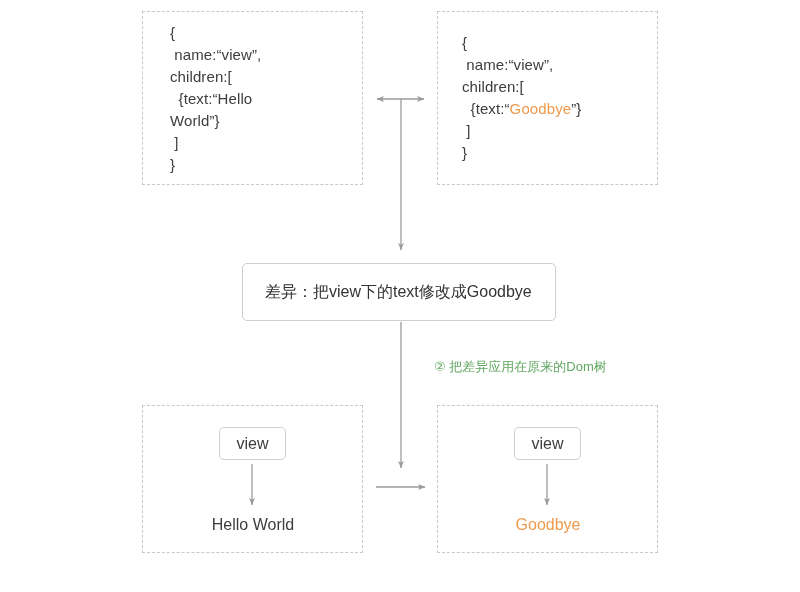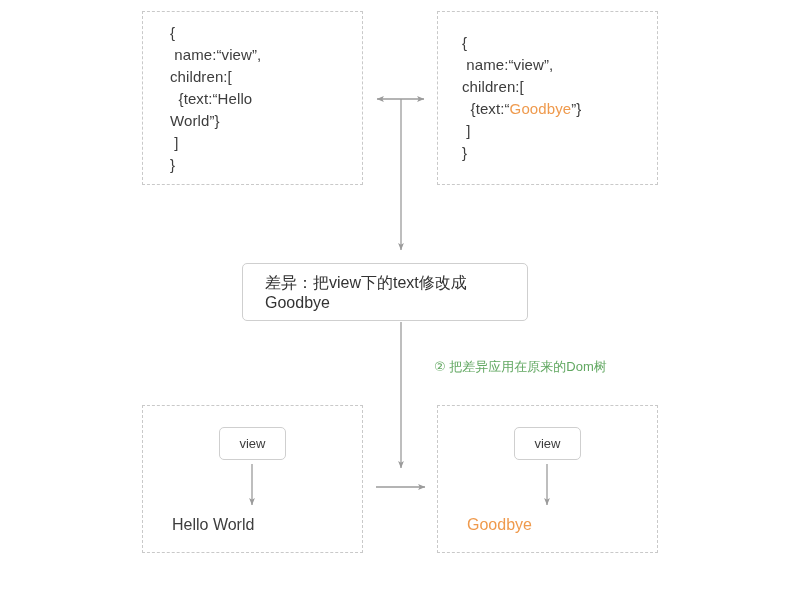--- a/index.html
+++ b/index.html
@@ -52,29 +52,29 @@
     align-items: center;
   }
   .diff-box {
     justify-content: flex-start;
     padding-left: 22px;
     font-size: 16px;
     color: #333333;
   }
   .node-box {
     justify-content: center;
-    font-size: 13px;
+    font-size: 16px;
     color: #3d3d3d;
   }
 
   
   .leaf-label {
     position: absolute;
     font-size: 16px;
-    text-align: left;
+    text-align: center;
     color: #3d3d3d;
   }
   .leaf-label.orange {
     color: #ef9a4d;
   }
 
   
   .note {
     position: absolute;
     font-size: 13px;
@@ -110,21 +110,21 @@
   <div class="dashed-box" style="left:437px; top:11px; width:221px; height:174px;">
   </div>
   <div class="json-code" style="left:462px; top:32px; width:195px;"><span>{
  name:“view”,
 children:[
   {text:“</span><span class="hl">Goodbye</span><span>”}
  ]
 }</span></div>
 
 
-  <div class="solid-box diff-box" style="left:242px; top:263px; width:286px; height:58px;">
+  <div class="solid-box diff-box" style="left:242px; top:263px; width:314px; height:58px;">
     <span>差异：把view下的text修改成Goodbye</span>
   </div>
 
   <div class="note" style="left:434px; top:358px;text-align:right;">② 把差异应用在原来的Dom树</div>
 
   <div class="dashed-box" style="left:142px; top:405px; width:221px; height:148px;">
   </div>
   <div class="solid-box node-box" style="left:219px; top:427px; width:67px; height:33px;">
     <span>view</span>
   </div>

